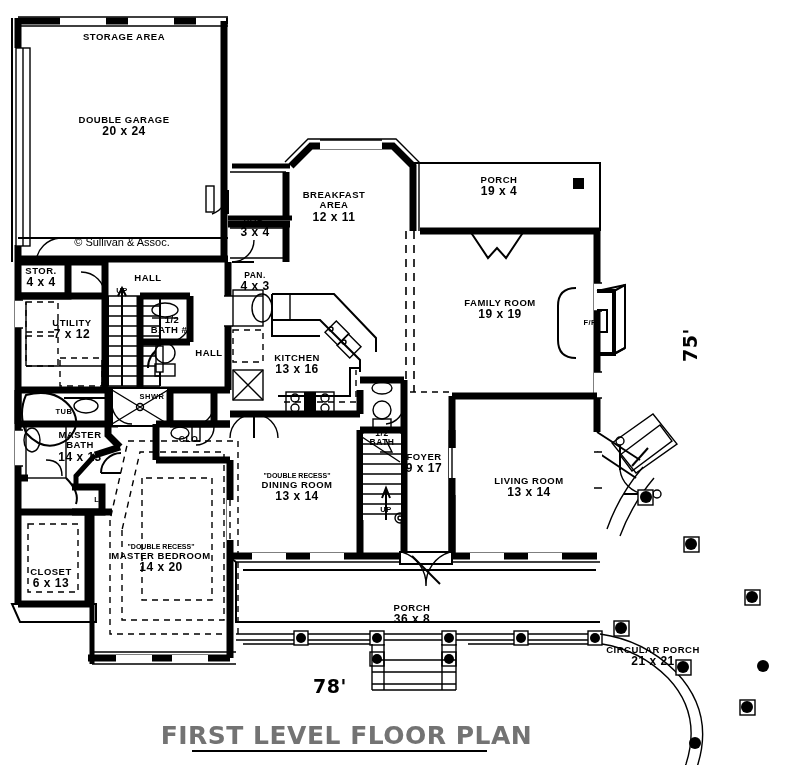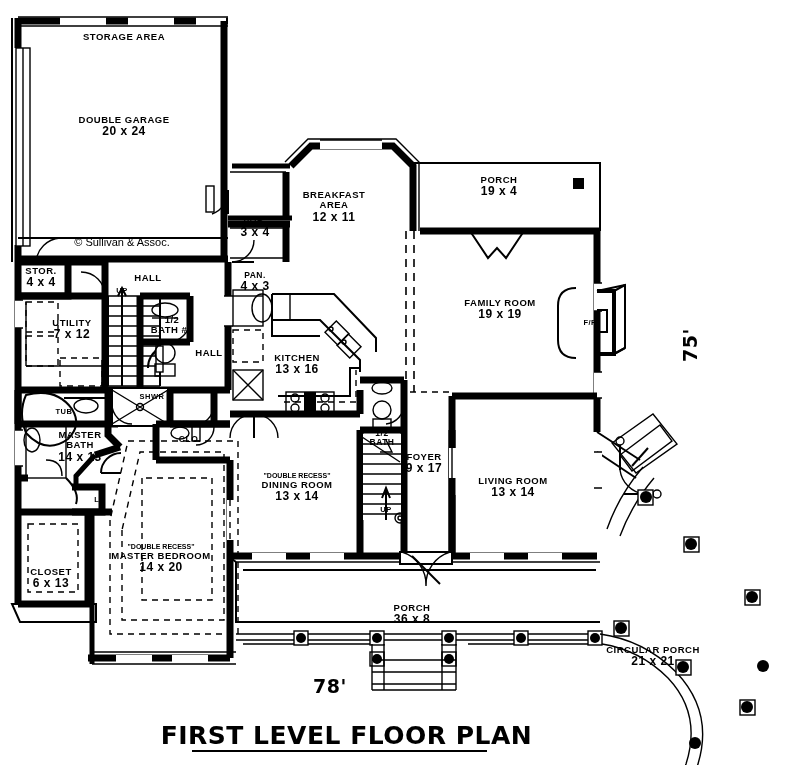--- a/index.html
+++ b/index.html
@@ -16,21 +16,21 @@
   .t8{font-size:8.5px;margin-top:40px;}
   .t9{font-size:9.5px;}
   .dim10{font-size:12px;}
   .recess{font-size:7px;letter-spacing:0;}
   .rot{transform:translate(-50%,-50%) rotate(-90deg);}
   .sz{font-size:19px;font-weight:bold;font-family:"DejaVu Sans",sans-serif;}
   .copy{font-size:11px;font-weight:normal;letter-spacing:0;
         font-family:"Liberation Sans",sans-serif;}
   .title{position:absolute;left:50%;top:735px;transform:translate(-50%,-50%);
          font-size:25px;font-weight:bold;letter-spacing:.5px;
-         font-family:"DejaVu Sans",sans-serif;color:#000000;white-space:nowrap;}
+         font-family:"DejaVu Sans",sans-serif;color:#737373;white-space:nowrap;}
   .titlerule{position:absolute;left:192px;top:750px;width:295px;height:2px;background:#000;}
 </style>
 </head>
 <body>
 
 <div id="plan">
 
 <svg width="800" height="765" viewBox="0 0 800 765">
   <defs>
     <style>
@@ -449,21 +449,21 @@
       </div>
       <div class="lbl t9" style="left: 424px; top: 464px;">
         <span class="n">FOYER</span>
         <span class="n dim10">9 x 17</span>
       </div>
       <div class="lbl t9" style="left: 297px; top: 487px;">
         <span class="n recess">"DOUBLE RECESS"</span>
         <span class="n">DINING ROOM</span>
         <span class="n dim10">13 x 14</span>
       </div>
-      <div class="lbl t9" style="left: 513px; top: 488px;">
+      <div class="lbl t9" style="left: 529px; top: 488px;">
         <span class="n">LIVING ROOM</span>
         <span class="n dim10">13 x 14</span>
       </div>
       <div class="lbl t9" style="left: 161px; top: 558px;">
         <span class="n recess">"DOUBLE RECESS"</span>
         <span class="n">MASTER BEDROOM</span>
         <span class="n dim10">14 x 20</span>
       </div>
       <div class="lbl t9" style="left: 51px; top: 579px;">
         <span class="n">CLOSET</span>

